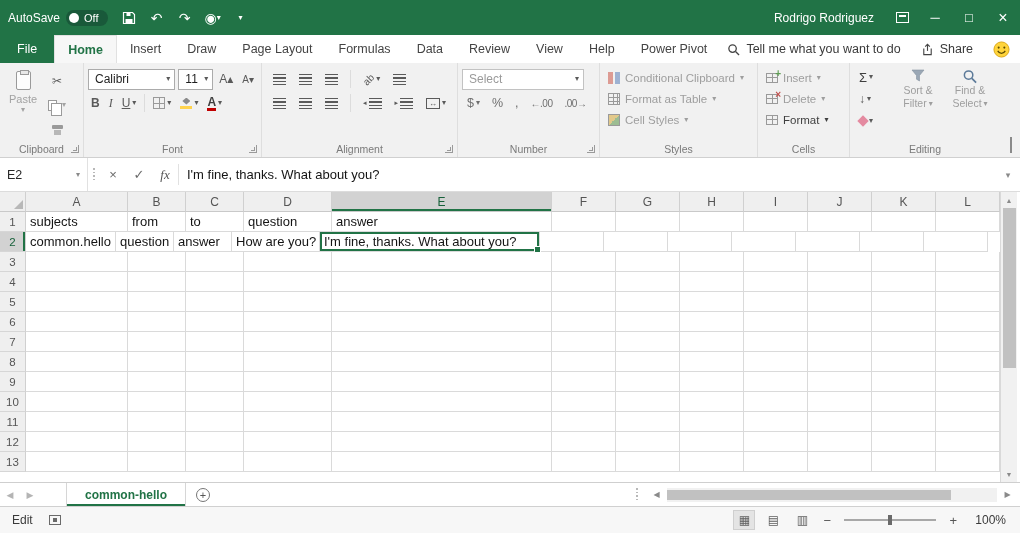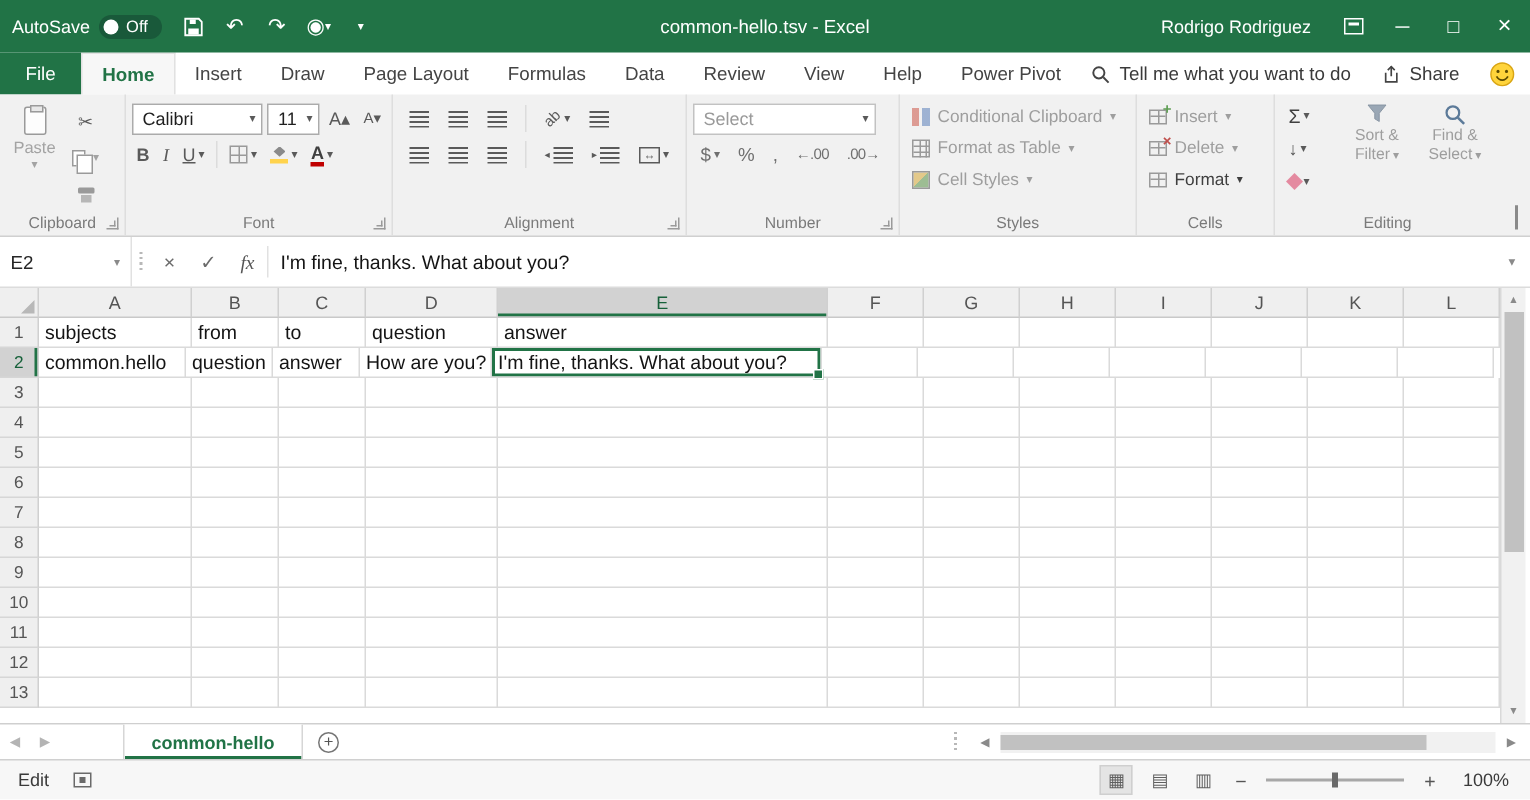--- a/index.html
+++ b/index.html
@@ -110,21 +110,21 @@
 .gridcell.selected{box-shadow:inset 0 0 0 2px #217346;overflow:visible;position:relative;z-index:2}
 .gridcell.selected::after{content:"";position:absolute;right:-2px;bottom:-2px;width:5px;height:5px;background:#217346;border:1px solid #fff}
 .vscroll{width:17px;background:#f1f1f1;border-left:1px solid #d9d9d9;display:flex;flex-direction:column;align-items:center}
 .varrow{height:16px;width:100%;display:flex;align-items:center;justify-content:center;font-size:7px;color:#8a8a8a}
 .vtrack{flex:1;width:100%;display:flex;justify-content:center}
 .vthumb{width:13px;height:160px;background:#c1c1c1}
 
 
 .sheetbar{height:24px;background:#fff;border-top:1px solid #cfcfcf;display:flex;align-items:stretch}
 .snav{width:20px;display:flex;align-items:center;justify-content:center;color:#b4b4b4;font-size:9px}
-.sheettab{margin-left:42px;padding:0 18px;display:flex;align-items:center;background:#fff;border-left:1px solid #d6d6d6;border-right:1px solid #d6d6d6;box-shadow:inset 0 -2px 0 #217346;color:#217346;font-weight:700;font-size:12px}
+.sheettab{margin-left:26px;padding:0 18px;display:flex;align-items:center;background:#fff;border-left:1px solid #d6d6d6;border-right:1px solid #d6d6d6;box-shadow:inset 0 -2px 0 #217346;color:#217346;font-weight:700;font-size:12px}
 .newsheet{width:34px;display:flex;align-items:center;justify-content:center}
 .plus-circle{width:14px;height:14px;border:1px solid #767676;border-radius:50%;display:flex;align-items:center;justify-content:center;font-size:11px;color:#555;line-height:0}
 .hscroll{margin-left:auto;display:flex;align-items:center;padding-right:4px;gap:2px}
 .harrow{width:17px;text-align:center;color:#8a8a8a;font-size:8px}
 .htrack{width:330px;height:14px;background:#f1f1f1;display:flex;align-items:center}
 .hthumb{height:10px;width:86%;background:#c1c1c1}
 
 
 .statusbar{height:27px;background:#f7f7f7;border-top:1px solid #d0d0d0;display:flex;align-items:center}
 .mode{padding-left:12px;font-size:12px;color:#3a3a3a}
@@ -164,21 +164,20 @@
         <span>↷</span>
       </button>
     <button class="tbtn">
         <span>◉</span>
         <span class="dd">▾</span>
       </button>
     <button class="tbtn">
         <span class="dd">▾</span>
       </button>
   </div>
-  <div class="titletext">common-hello.tsv - Excel</div>
   <div class="tb-right">
     <span class="username">Rodrigo Rodriguez</span>
     <button class="ribbonopts">
         <span class="ropt"></span>
       </button>
     <button class="winbtn">
         <span>─</span>
       </button>
     <button class="winbtn">
         <span>□</span>
@@ -516,21 +515,21 @@
           <div class="cell gridcell" style="width: 64px;"></div>
           <div class="cell gridcell" style="width: 64px;"></div>
           <div class="cell gridcell" style="width: 64px;"></div>
           <div class="cell gridcell" style="width: 64px;"></div>
           <div class="cell gridcell" style="width: 64px;"></div>
           <div class="cell gridcell" style="width: 64px;"></div>
           <div class="cell gridcell" style="width: 64px;"></div>
         </div>
         <div class="grid-row">
           <div class="cell rowhead sel" style="width: 26px;">2</div>
-          <div class="cell gridcell" style="width: 98px;">common.hello</div>
+          <div class="cell gridcell" style="width: 90px;">common.hello</div>
           <div class="cell gridcell" style="width: 58px;">question</div>
           <div class="cell gridcell" style="width: 58px;">answer</div>
           <div class="cell gridcell" style="width: 88px;">How are you?</div>
           <div class="cell gridcell selected" style="width: 220px;">I'm fine, thanks. What about you?</div>
           <div class="cell gridcell" style="width: 64px;"></div>
           <div class="cell gridcell" style="width: 64px;"></div>
           <div class="cell gridcell" style="width: 64px;"></div>
           <div class="cell gridcell" style="width: 64px;"></div>
           <div class="cell gridcell" style="width: 64px;"></div>
           <div class="cell gridcell" style="width: 64px;"></div>

